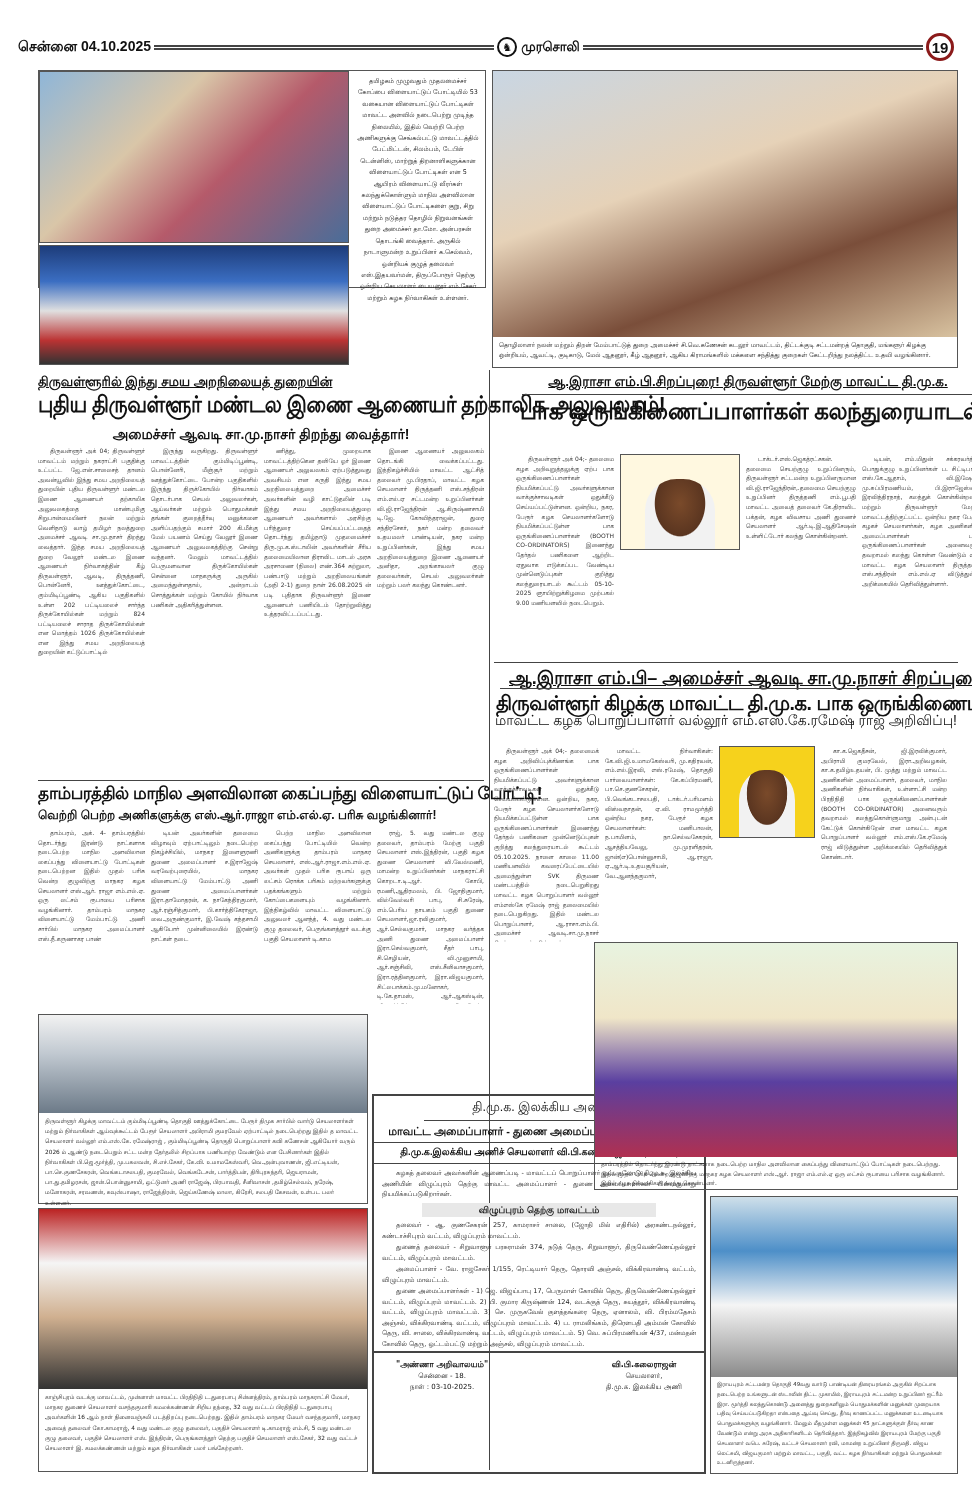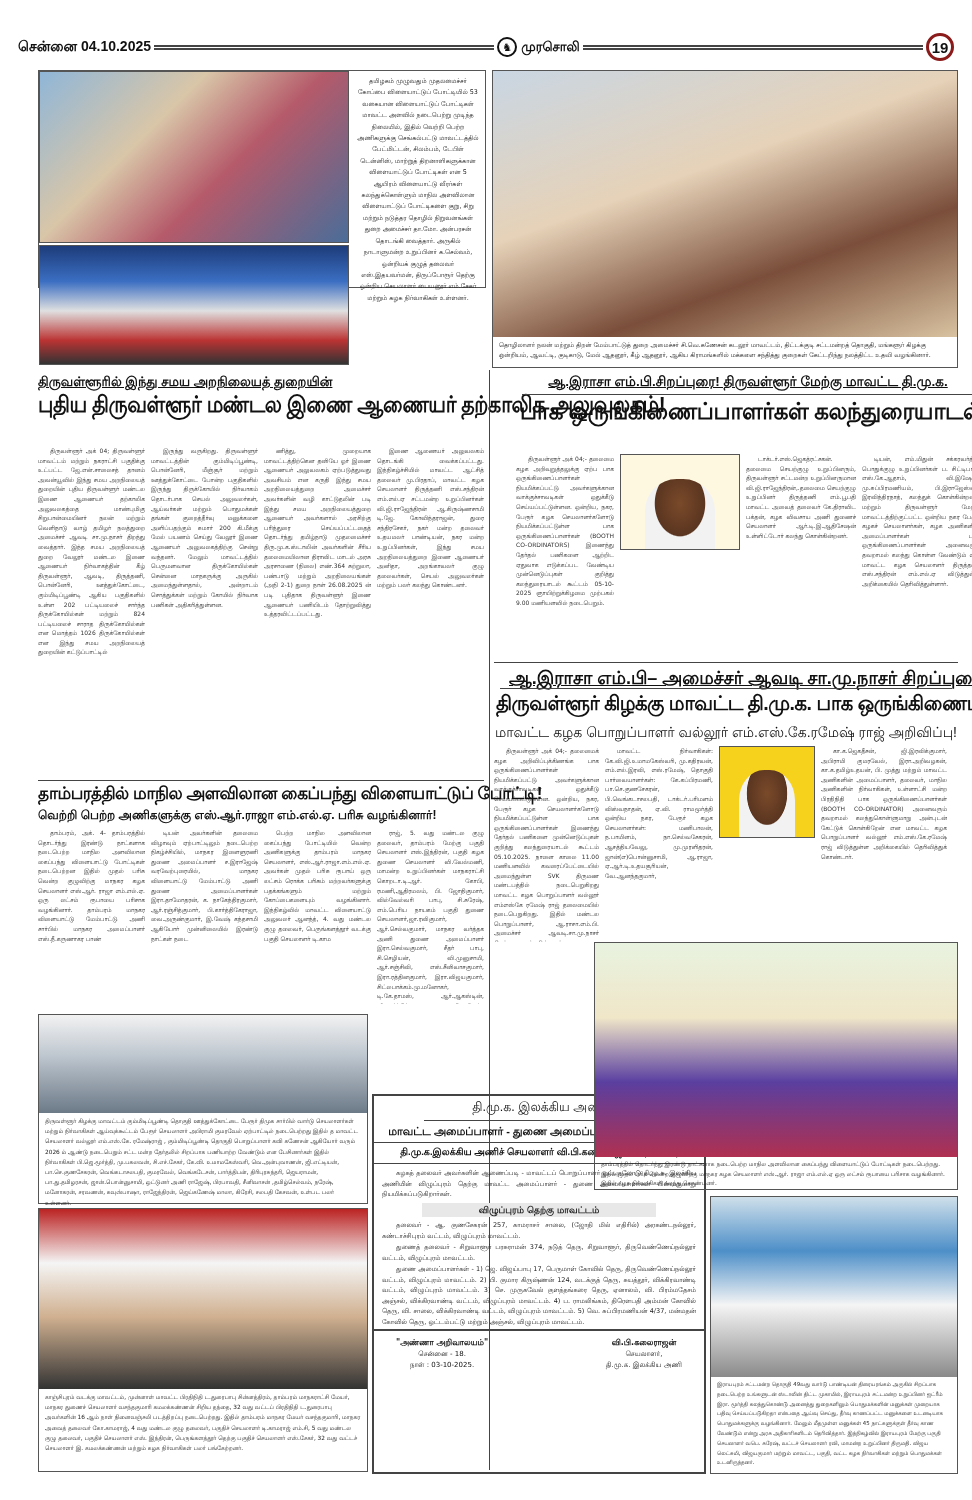--- a/index.html
+++ b/index.html
@@ -57,20 +57,21 @@
 </div>
 
 <div class="abs" style="left:492px;top:70px;width:466px;height:298px;border:1px solid #555;">
   <div class="abs photo p2" style="left:0;top:0;width:464px;height:266px;border:none;"></div>
   <div class="abs cap-text" style="left:0;top:266px;width:464px;height:32px;">தொழிலாளர் நலன் மற்றும் திறன் மேம்பாட்டுத் துறை அமைச்சர் சி.வெ.கணேசன் கடலூர் மாவட்டம், திட்டக்குடி சட்டமன்றத் தொகுதி, மங்களூர் கிழக்கு ஒன்றியம், ஆவட்டி, குடிகாடு, மேல் ஆதனூர், கீழ் ஆதனூர், ஆகிய கிராமங்களில் மக்களை சந்தித்து குறைகள் கேட்டறிந்து நலத்திட்ட உதவி வழங்கினார்.</div>
 </div>
 
 <div class="abs" style="left:38px;top:374px;width:446px;height:402px;">
   <div class="abs kicker" style="left:0;top:0;">திருவள்ளூரில் இந்து சமய அறநிலையத் துறையின்</div>
   <div class="abs headline" style="left:0;top:18px;font-size:22.5px;transform:scaleX(0.92);">புதிய திருவள்ளூர் மண்டல இணை ஆணையர் தற்காலிக அலுவலகம்!</div>
+  <div class="abs subhead" style="left:0;top:52px;width:446px;">அமைச்சர் ஆவடி சா.மு.நாசர் திறந்து வைத்தார்!</div>
   <div class="abs body-cols" style="left:0;top:72px;width:446px;height:328px;grid-template-columns:repeat(4,1fr);">
     <p>திருவள்ளூர் அக் 04; திருவள்ளூர் மாவட்டம் மற்றும் நகராட்சி பகுதிக்கு உட்பட்ட ஜே.என்.சாலைசத் தானம் அவன்யூவில் இந்து சமய அறநிலையத் துறையின் புதிய திருவள்ளூர் மண்டல இணை ஆணையர் தற்காலிக அலுவலகத்தை மாண்புமிகு சிறுபான்மையினர் நலன் மற்றும் வெளிநாடு வாழ் தமிழர் நலத்துறை அமைச்சர் ஆவடி சா.மு.நாசர் திறந்து வைத்தார். இந்த சமய அறநிலையத் துறை வேலூர் மண்டல இணை ஆணையர் நிர்வாகத்தின் கீழ் திருவள்ளூர், ஆவடி, திருத்தணி, பொன்னேரி, ஊத்துக்கோட்டை, கும்மிடிப்பூண்டி ஆகிய பகுதிகளில் உள்ள 202 பட்டியலைச் சார்ந்த திருக்கோயில்கள் மற்றும் 824 பட்டியலைச் சாராத திருக்கோயில்கள் என மொத்தம் 1026 திருக்கோயில்கள் என இந்து சமய அறநிலையத் துறையின் கட்டுப்பாட்டில்</p>
     <p>இருந்து வருகிறது. திருவள்ளூர் மாவட்டத்தின் கும்மிடிப்பூண்டி, பொன்னேரி, மீஞ்சூர் மற்றும் ஊத்துக்கோட்டை போன்ற பகுதிகளில் இருந்து திருக்கோயில் நிர்வாகம் தொடர்பாக செயல் அலுவலர்கள், ஆய்வர்கள் மற்றும் பொதுமக்கள் தங்கள் குறைத்தீர்வு மனுக்களை அளிப்பதற்கும் சுமார் 200 கி.மீக்கு மேல் பயணம் செய்து வேலூர் இணை ஆணையர் அலுவலகத்திற்கு சென்று வந்தனர். மேலும் மாவட்டத்தில் பெருமளவான திருக்கோயில்கள் சென்னை மாநகருக்கு அருகில் அமைந்துள்ளதால், அன்றாடம் சொத்துக்கள் மற்றும் கோயில் நிர்வாக பணிகள் அதிகரித்துள்ளன.</p>
     <p>ணித்து, முறையாக மாவட்டத்திற்கென தனியே ஓர் இணை ஆணையர் அலுவலகம் ஏற்படுத்துவது அவசியம் என கருதி இந்து சமய அறநிலையத்துறை அமைச்சர் அவர்களின் வழி காட்டுதலின் படி இந்து சமய அறநிலையத்துறை ஆணையர் அவர்களால் அரசிற்கு பரிந்துரை செய்யப்பட்டதைத் தொடர்ந்து தமிழ்நாடு முதலமைச்சர் திரு.மு.க.ஸ்டாலின் அவர்களின் சீரிய தலைமையிலான திராவிட மாடல் அரசு அரசாணை (நிலை) எண்.364 சுற்றுலா, பண்பாடு மற்றும் அறநிலையங்கள் (அநி 2-1) துறை நாள் 26.08.2025 ன் படி புதிதாக திருவள்ளூர் இணை ஆணையர் பணியிடம் தோற்றுவித்து உத்தரவிட்டப்பட்டது.</p>
     <p>இணை ஆணையர் அலுவலகம் தொடங்கி வைக்கப்பட்டது. இந்நிகழ்ச்சியில் மாவட்ட ஆட்சித் தலைவர் மு.பிரதாப், மாவட்ட கழக செயலாளர் திருத்தணி எஸ்.சந்திரன் எம்.எல்.ஏ சட்டமன்ற உறுப்பினர்கள் வி.ஜி.ராஜேந்திரன் ஆ.கிருஷ்ணசாமி டி.ஜே. கோவிந்தராஜன், துரை சந்திரசேகர், நகர் மன்ற தலைவர் உதயமலர் பாண்டியன், நகர மன்ற உறுப்பினர்கள், இந்து சமய அறநிலையத்துறை இணை ஆணையர் அனிதா, அறங்காவலர் குழு தலைவர்கள், செயல் அலுவலர்கள் மற்றும் பலர் கலந்து கொண்டனர்.</p>
   </div>
 </div>
 
 <div class="abs vrule" style="left:489px;top:370px;height:1100px;"></div>
 
@@ -86,21 +87,21 @@
     <p>டாக்டர்.எஸ்.ஜெகத்ரட்சகன். தலைமை செயற்குழு உறுப்பினரும், திருவள்ளூர் சட்டமன்ற உறுப்பினருமான வி.ஜி.ராஜேந்திரன்,.தலைமை செயற்குழு உறுப்பினர் திருத்தணி எம்.பூபதி மாவட்ட அவைத் தலைவர் கே.திராவிட பக்தன், கழக விவசாய அணி துணைச் செயலாளர் ஆர்.டி.இ.ஆதிசேஷன் உள்ளிட்டோர் கலந்து கொள்கின்றனர்.</p>
     <p>டியன், எம்.மிதுன் சக்கரவர்த்தி, பொதுக்குழு உறுப்பினர்கள் ப. சிட்டிபாபு, எஸ்.கே.ஆதாம், வி.இஷோர், மு.சுப்பிரமணியம், பி.இராஜேஸ்வரி இரவிந்திரநாத், கலந்துக் கொள்கின்றனர், மற்றும் திருவள்ளூர் மேற்கு மாவட்டத்திற்குட்பட்ட ஒன்றிய நகர பேரூர் கழகச் செயலாளர்கள், கழக அணிகளின் அமைப்பாளர்கள் பாக ஒருங்கிணைப்பாளர்கள் அனைவரும் தவறாமல் கலந்து கொள்ள வேண்டும் என மாவட்ட கழக செயலாளர் திருத்தணி எஸ்.சந்திரன் எம்.எல்.ஏ விடுத்துள்ள அறிக்கையில் தெரிவித்துள்ளார்.</p>
   </div>
 </div>
 
 <div class="abs" style="left:494px;top:664px;width:464px;height:280px;">
   <div class="abs hrule" style="left:0;top:-2px;width:464px;"></div>
   <div class="abs kicker" style="left:15px;top:4px;width:464px;text-align:center;font-size:18px;">ஆ.இராசா எம்.பி– அமைச்சர் ஆவடி சா.மு.நாசர் சிறப்புரை!</div>
   <div class="abs hrule" style="left:6px;top:24px;width:452px;"></div>
   <div class="abs headline" style="left:2px;top:28px;font-size:20px;transform:scaleX(0.98);">திருவள்ளூர் கிழக்கு மாவட்ட தி.மு.க. பாக ஒருங்கிணைப்பாளர் கூட்டம்!</div>
-  <div class="abs subhead" style="left:0;top:60px;width:464px;font-weight:normal;">மாவட்ட கழக பொறுப்பாளர் வல்லூர் எம்.எஸ்.கே.ரமேஷ் ராஜ் அறிவிப்பு!</div>
+  <div class="abs subhead" style="left:0;top:48px;width:464px;font-weight:normal;">மாவட்ட கழக பொறுப்பாளர் வல்லூர் எம்.எஸ்.கே.ரமேஷ் ராஜ் அறிவிப்பு!</div>
   <div class="abs body-cols" style="left:0;top:82px;width:464px;height:196px;grid-template-columns:105px 108px 96px 126px;">
     <p>திருவள்ளூர் அக் 04;- தலைமைக் கழக அறிவிப்புக்கிணங்க பாக ஒருங்கிணைப்பாளர்கள் நியமிக்கப்பட்டு அவர்களுக்கான வாக்குச்சாவடிகள் ஒதுக்கீடு செய்யப்பட்டுள்ளன. ஒன்றிய, நகர, பேரூர் கழக செயலாளர்களோடு நியமிக்கப்பட்டுள்ள பாக ஒருங்கிணைப்பாளர்கள் இணைந்து தேர்தல் பணிகளை முன்னெடுப்புகள் குறித்து கலந்துரையாடல் கூட்டம் 05.10.2025. நாளை காலை 11.00 மணியளவில் கவரைப்பேட்டையில் அமைந்துள்ள SVK திருமண மண்டபத்தில் நடைபெறுகிறது மாவட்ட கழக பொறுப்பாளர் வல்லூர் எம்எஸ்கே ரமேஷ் ராஜ் தலைமையில் நடைபெறுகிறது. இதில் மண்டல பொறுப்பாளர், ஆ.ராசா.எம்.பி. அமைச்சர் ஆவடி.சா.மு.நாசர் சிறப்புரையாற்றுகின்றனர்.</p>
     <p>மாவட்ட நிர்வாகிகள்: கே.வி.ஜி.உமாமகேஸ்வரி, மு.கதிரவன், எம்.எல்.இரவி, எஸ்.ரமேஷ், தொகுதி பார்வையாளர்கள்: கே.கப்பிரமணி, பா.செ.குணசேகரன், பி.வெங்கடாசலபதி, டாக்டர்.பரிமளம் விஸ்வநாதன், ஏ.வி. ராமமூர்த்தி ஒன்றிய நகர, பேரூர் கழக செயலாளர்கள்: மணிபாலன், ந.பாமிளம், நா.செல்வசேகரன், ஆசத்தியவேலு, மு.முரளிதரன், ஜான்(எ)பொன்னுசாமி, ஆ.ராஜா, ஏ.ஆர்.டி.உதயசூரியன், வே.ஆனந்தகுமார்,</p>
     <div class="portrait" style="height:92px;">
         <div class="face"></div>
       </div>
     <p>கா.க.ஜெகதீசன், ஜி.இரவிக்குமார், அபிராமி குமரவேல், இரா.அறிவழகன், கா.க.தமிழ்உதயன், பி. முத்து மற்றும் மாவட்ட அணிகளின் அமைப்பாளர், தலைவர், மாநில அணிகளின் நிர்வாகிகள், உள்ளாட்சி மன்ற பிரதிநிதி பாக ஒருங்கிணைப்பாளர்கள் (BOOTH CO-ORDINATOR) அனைவரும் தவறாமல் கலந்துகொள்ளுமாறு அன்புடன் கேட்டுக் கொள்கிறேன் என மாவட்ட கழக பொறுப்பாளர் வல்லூர் எம்.எஸ்.கே.ரமேஷ் ராஜ் விடுத்துள்ள அறிக்கையில் தெரிவித்துக் கொண்டார்.</p>
   </div>
 </div>
 
@@ -131,20 +132,21 @@
   <div class="hrule" style="margin:4px 50px 4px;"></div>
   <div class="notice-title" style="font-weight:bold;font-size:11px;white-space:nowrap;">மாவட்ட அமைப்பாளர் - துணை அமைப்பாளர்கள் நியமனம்!</div>
   <div class="hrule" style="margin:3px 0;"></div>
   <div class="notice-title" style="font-weight:bold;font-size:9.5px;white-space:nowrap;">தி.மு.க.இலக்கிய அணிச் செயலாளர் வி.பி.கலைராஜன் அறிவிப்பு</div>
   <div class="hrule" style="margin:4px 0 4px;"></div>
   <div class="notice-body">
     <p>கழகத் தலைவர் அவர்களின் ஆணைப்படி - மாவட்டப் பொறுப்பாளர் ஒப்புதலோடு தி.மு.க. இலக்கிய அணியின் விழுப்புரம் தெற்கு மாவட்ட அமைப்பாளர் - துணை அமைப்பாளர்கள் பின்வருமாறு நியமிக்கப்படுகிறார்கள்.</p>
     <div class="dist-head">விழுப்புரம் தெற்கு மாவட்டம்</div>
     <p>தலைவர் - ஆ. குணசேகரன் 257, காமராசர் சாலை, (ஜோதி மில் எதிரில்) அரகண்டநல்லூர், கண்டாச்சிபுரம் வட்டம், விழுப்புரம் மாவட்டம்.</p>
     <p>துணைத் தலைவர் - சிறுவாளூர் பரசுராமன் 374, நடுத் தெரு, சிறுவாளூர், திருவெண்ணெய்நல்லூர் வட்டம், விழுப்புரம் மாவட்டம்.</p>
+    <p>அமைப்பாளர் - வே. ராஜசேகர் 1/155, ரெட்டியார் தெரு, தொரவி அஞ்சல், விக்கிரவாண்டி வட்டம், விழுப்புரம் மாவட்டம்.</p>
     <p>துணை அமைப்பாளர்கள் - 1) ஜெ. விஜய்பாபு 17, பெருமாள் கோவில் தெரு, திருவெண்ணெய்நல்லூர் வட்டம், விழுப்புரம் மாவட்டம். 2) பி. குமார கிருஷ்ணன் 124, வடக்குத் தெரு, சுயத்தூர், விக்கிரவாண்டி வட்டம், விழுப்புரம் மாவட்டம். 3) செ. முருகவேல் குளத்தங்கரை தெரு, ஏனாலம், வி. பிரம்மதேசம் அஞ்சல், விக்கிரவாண்டி வட்டம், விழுப்புரம் மாவட்டம். 4) ப. ராமலிங்கம், திரௌபதி அம்மன் கோவில் தெரு, வி. சாலை, விக்கிரவாண்டி வட்டம், விழுப்புரம் மாவட்டம். 5) வெ. சுப்பிரமணியன் 4/37, மன்மதன் கோவில் தெரு, ஒட்டம்பட்டு மற்றும் அஞ்சல், விழுப்புரம் மாவட்டம்.</p>
   </div>
   <div class="hrule" style="margin:2px 0 0;height:2px;"></div>
   <div class="sig">
     <div>
       <b>"அண்ணா அறிவாலயம்"</b><br>
       <span>சென்னை - 18.</span><br>
       <span>நாள் : 03-10-2025.</span>
     </div>
     <div>

